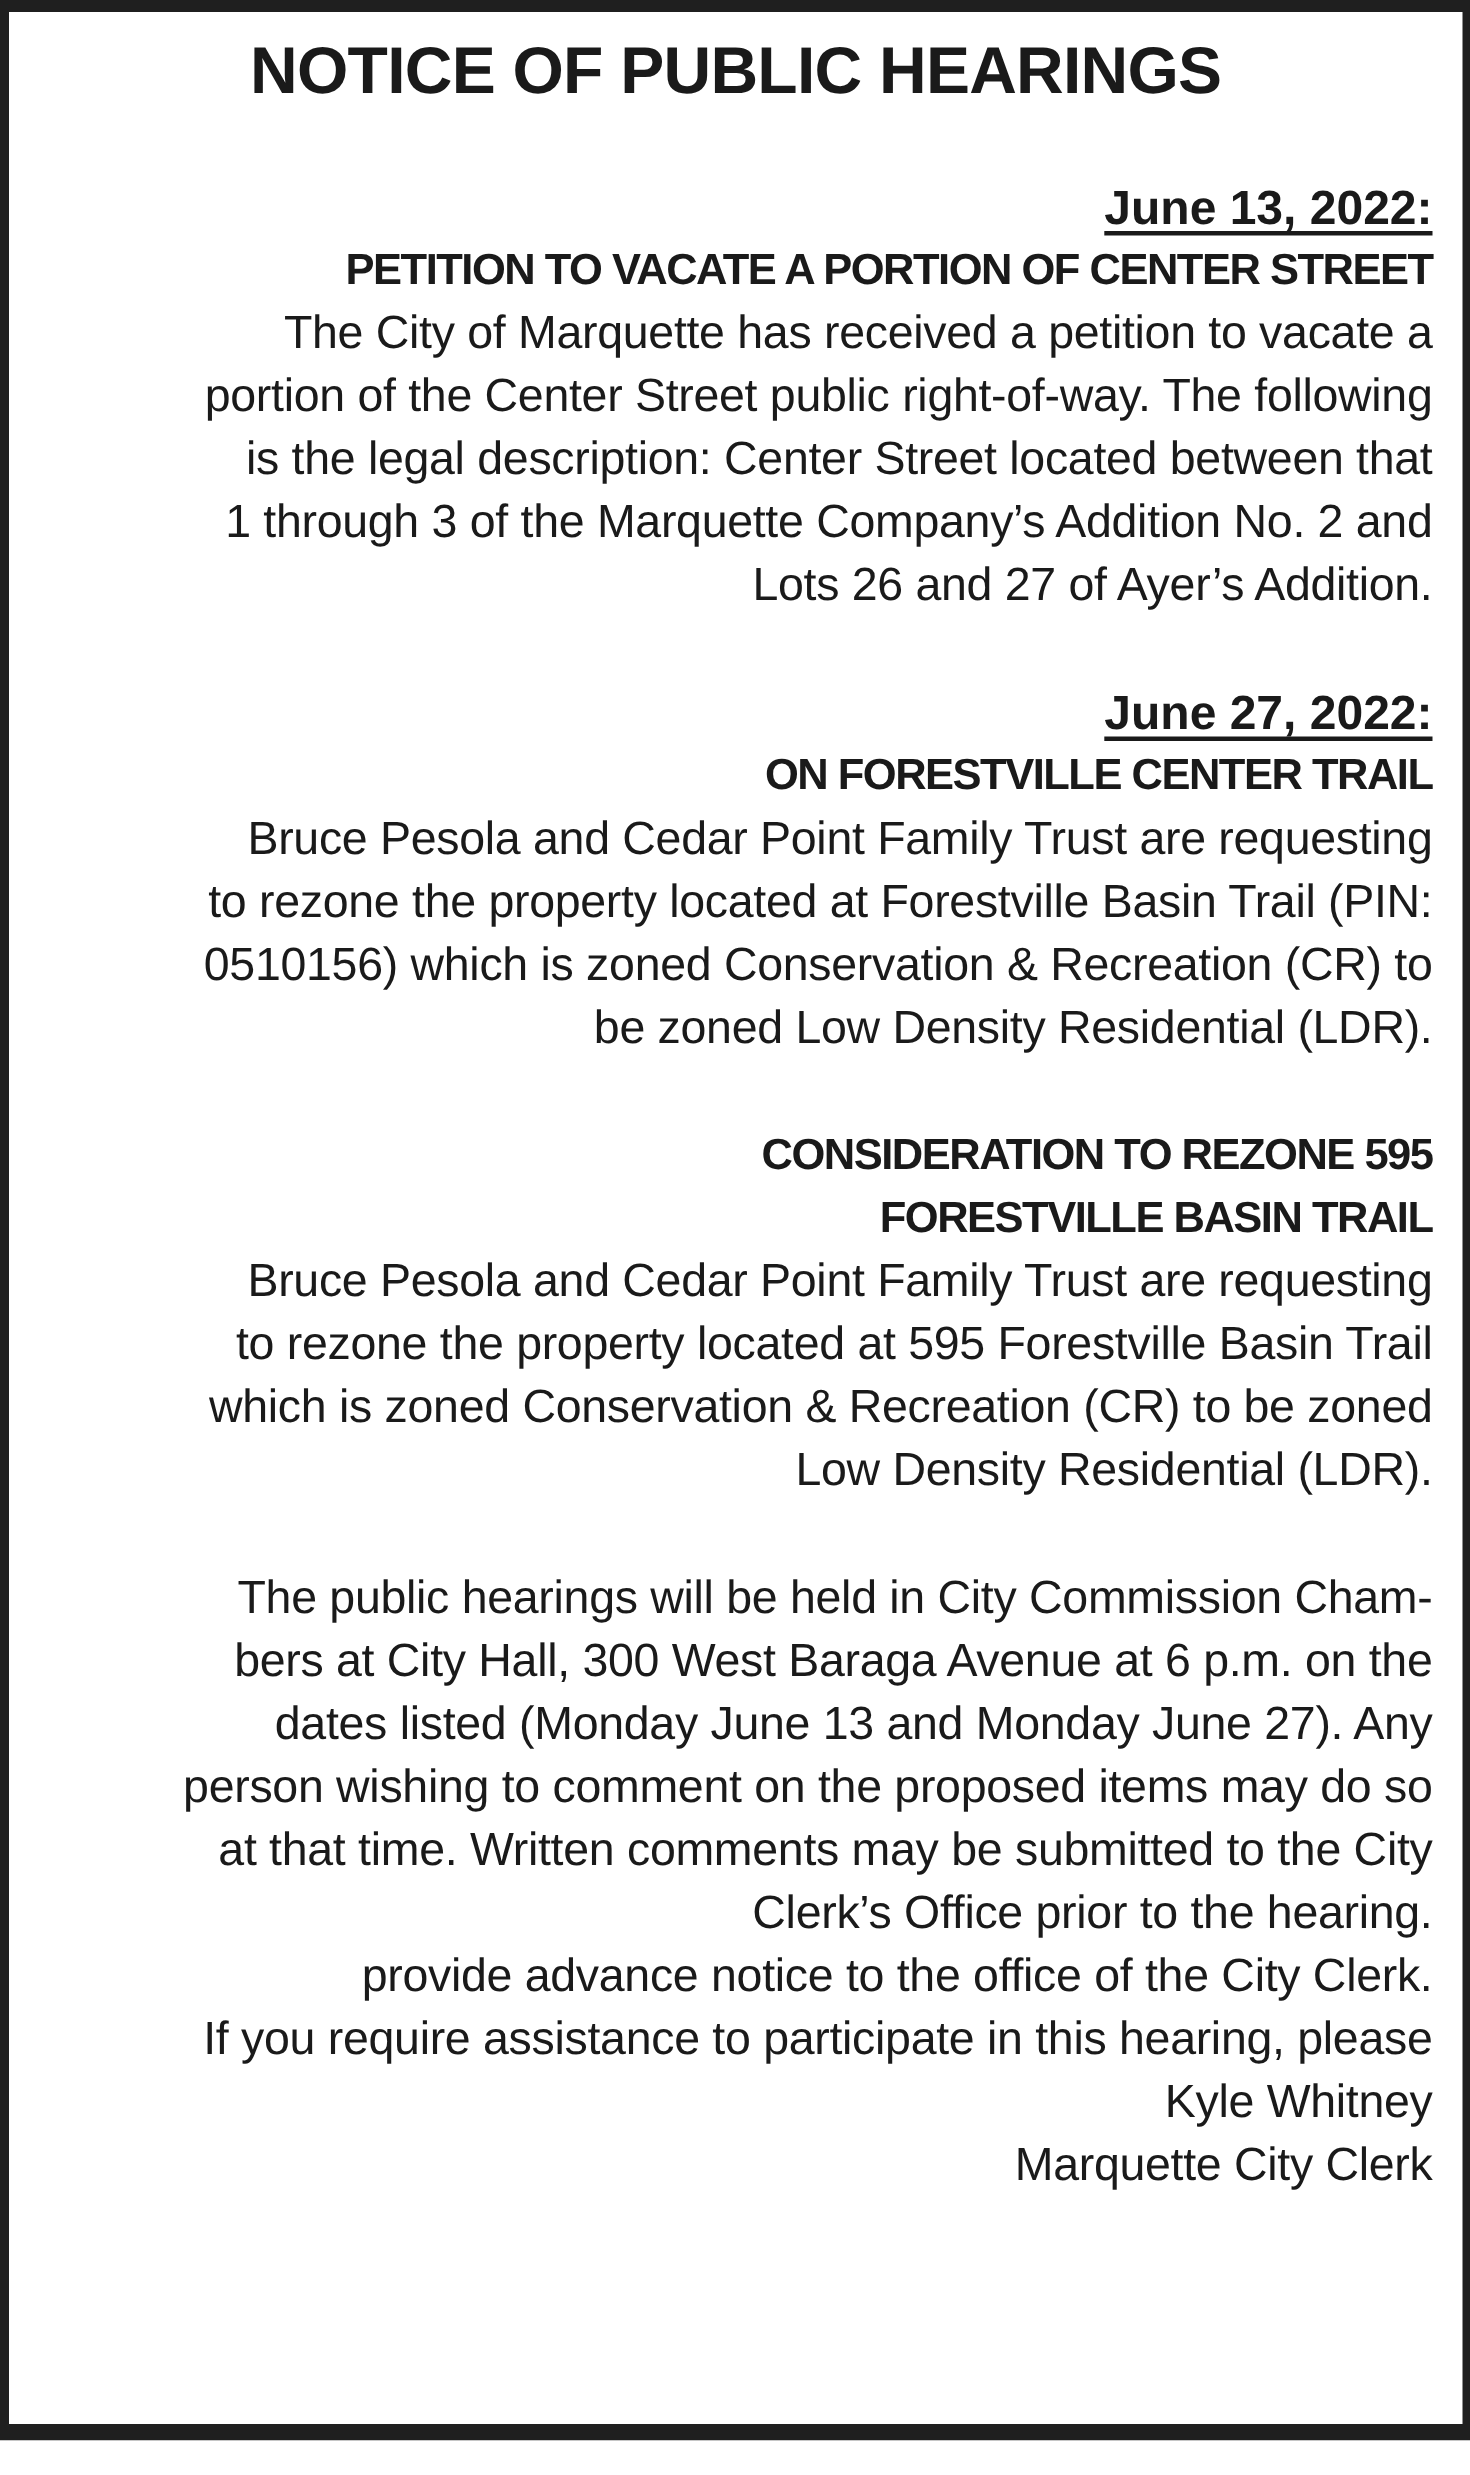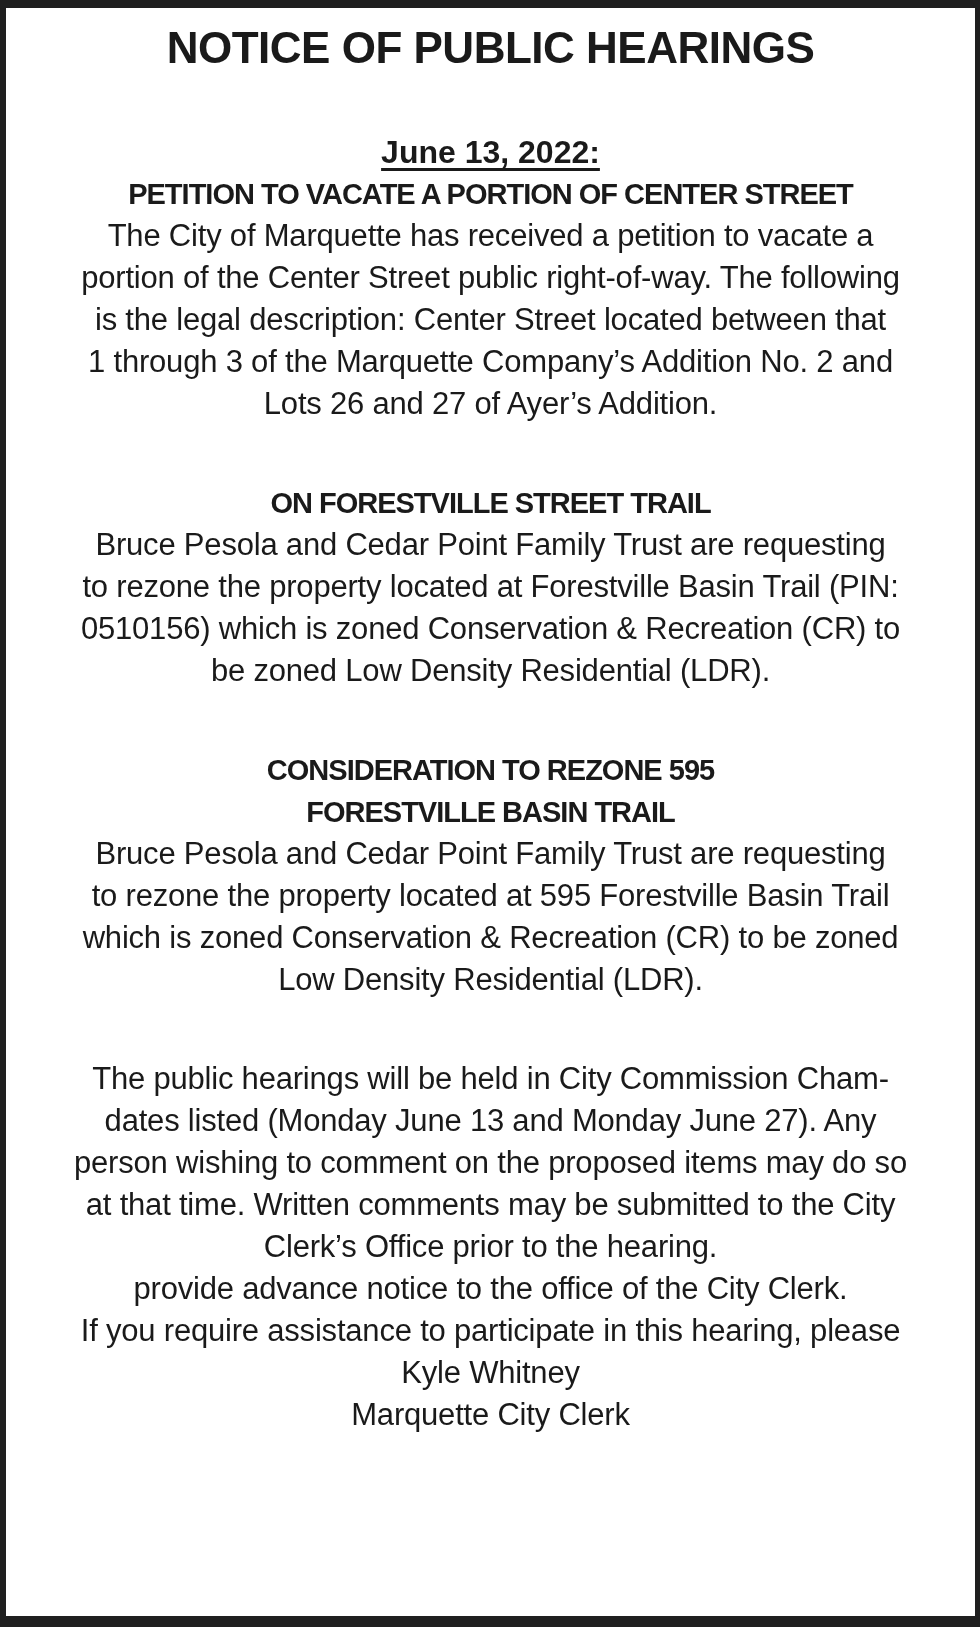--- a/index.html
+++ b/index.html
@@ -28,21 +28,22 @@
     letter-spacing: -0.5px;
     white-space: nowrap;
   }
   .line {
     font-size: 31px;
     line-height: 42px;
     letter-spacing: -0.2px;
     white-space: nowrap;
   }
   .section {
-    margin-top: 57px;
+    margin-top: 43px;
+    text-align: right;
   }
   .date-line {
     font-size: 32px;
     font-weight: bold;
     line-height: 42px;
     white-space: nowrap;
   }
   .date-line .underlined {
     text-decoration: underline;
     text-decoration-thickness: 3px;
@@ -70,38 +71,42 @@
     </div>
     <div class="heading-line">PETITION TO VACATE A PORTION OF CENTER STREET</div>
     <div class="line">The City of Marquette has received a petition to vacate a</div>
     <div class="line">portion of the Center Street public right-of-way. The following</div>
     <div class="line">is the legal description: Center Street located between that</div>
     <div class="line">1 through 3 of the Marquette Company’s Addition No. 2 and</div>
     <div class="line">Lots 26 and 27 of Ayer’s Addition.</div>
   </div>
 
   <div class="section">
-    <div class="heading-line">ON FORESTVILLE STREET TRAIL</div>
+    <div class="date-line">
+      <span class="underlined">June 27, 2022:</span>
+    </div>
+    <div class="heading-line">ON FORESTVILLE CENTER TRAIL</div>
     <div class="line">Bruce Pesola and Cedar Point Family Trust are requesting</div>
     <div class="line">to rezone the property located at Forestville Basin Trail (PIN:</div>
     <div class="line">0510156) which is zoned Conservation &amp; Recreation (CR) to</div>
     <div class="line">be zoned Low Density Residential (LDR).</div>
   </div>
 
   <div class="section">
     <div class="heading-line">CONSIDERATION TO REZONE 595</div>
     <div class="heading-line">FORESTVILLE BASIN TRAIL</div>
     <div class="line">Bruce Pesola and Cedar Point Family Trust are requesting</div>
     <div class="line">to rezone the property located at 595 Forestville Basin Trail</div>
     <div class="line">which is zoned Conservation &amp; Recreation (CR) to be zoned</div>
     <div class="line">Low Density Residential (LDR).</div>
   </div>
 
   <div class="section">
     <div class="line">The public hearings will be held in City Commission Cham-</div>
+    <div class="line">bers at City Hall, 300 West Baraga Avenue at 6 p.m. on the</div>
     <div class="line">dates listed (Monday June 13 and Monday June 27). Any</div>
     <div class="line">person wishing to comment on the proposed items may do so</div>
     <div class="line">at that time. Written comments may be submitted to the City</div>
     <div class="line">Clerk’s Office prior to the hearing.</div>
     <div class="line">provide advance notice to the office of the City Clerk.</div>
     <div class="line">If you require assistance to participate in this hearing, please</div>
     <div class="line">Kyle Whitney</div>
     <div class="line">Marquette City Clerk</div>
   </div>
 

